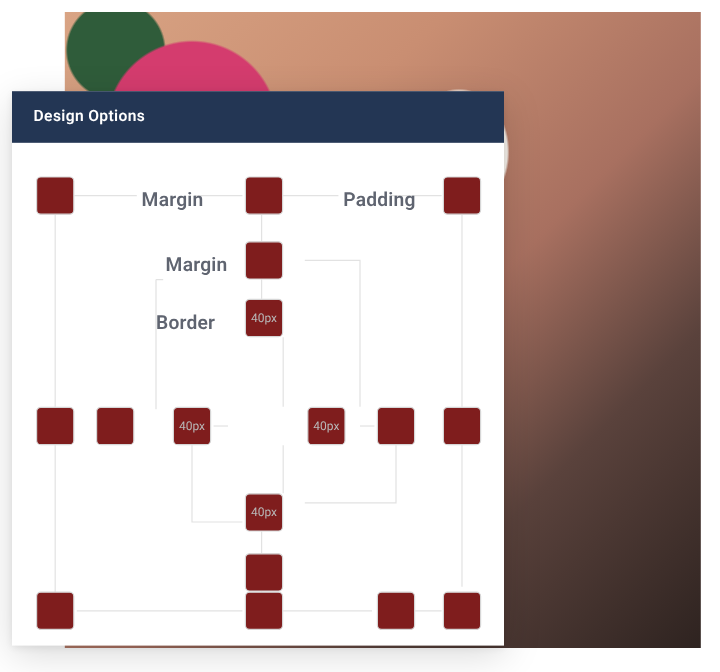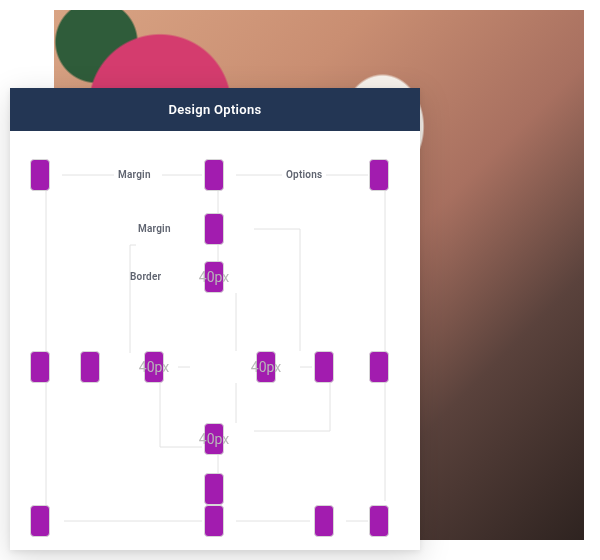--- a/index.html
+++ b/index.html
@@ -21,55 +21,54 @@
     background:
       radial-gradient(circle at 65% 22%, #2a1f1a 0 18px, transparent 20px),
       radial-gradient(ellipse at 62% 22%, #f8f3ed 0 40px, transparent 42px),
       radial-gradient(circle at 20% 18%, #d43c6e 0 70px, transparent 72px),
       radial-gradient(circle at 8% 6%, #2f5c3a 0 40px, transparent 42px),
       linear-gradient(135deg, #d9a484 0%, #c98e72 30%, #a87060 55%, #5a423c 75%, #2e2320 100%);
     filter: blur(0.3px);
   }
   .panel {
     position: absolute;
-    top: 88px;
+    top: 76px;
     left: 10px;
     width: 410px;
     background: #fff;
     box-shadow: 0 8px 30px rgba(0,0,0,0.15), 0 2px 6px rgba(0,0,0,0.08);
-    text-align: center;
   }
   .panel-header {
     background: #233654;
     color: #fff;
     font-size: 13px;
     font-weight: 600;
     letter-spacing: 0.3px;
     padding: 14px 18px;
   }
   .panel-body {
     position: relative;
     height: 419px;
   }
   .box {
     position: absolute;
-    width: 20px;
+    width: 32px;
     height: 32px;
     border: 1px solid #d6d6d6;
     border-radius: 4px;
-    background: #a21caf;
-    font-size: 14px;
+    background: #7f1d1d;
+    font-size: 10px;
     color: #b8b8b8;
     display: flex;
     align-items: center;
     justify-content: center;
   }
   .label {
     position: absolute;
-    font-size: 10px;
+    font-size: 16px;
     font-weight: 600;
     color: #5f6470;
     letter-spacing: 0.2px;
   }
   svg.lines {
     position: absolute;
     top: 0; left: 0;
     width: 100%; height: 100%;
     pointer-events: none;
   }
@@ -128,21 +127,21 @@
       <path d="M54 390 H192"></path>
       <path d="M226 390 H300"></path>
       <path d="M336 390 H358"></path>
 
       <path d="M208 374 V376"></path>
     </svg>
 
     <div class="box" style="left:20px; top:28px;"></div>
     <span class="label" style="left:108px; top:38px;">Margin</span>
     <div class="box" style="left:194px; top:28px;"></div>
-    <span class="label" style="left:276px; top:38px;">Options</span>
+    <span class="label" style="left:276px; top:38px;">Padding</span>
     <div class="box" style="left:359px; top:28px;"></div>
 
     <span class="label" style="left:128px; top:92px;">Margin</span>
     <div class="box" style="left:194px; top:82px;"></div>
 
     <span class="label" style="left:120px; top:140px;">Border</span>
     <div class="box" style="left:194px; top:130px;">40px</div>
 
     <div class="box" style="left:20px; top:220px;"></div>
     <div class="box" style="left:70px; top:220px;"></div>

